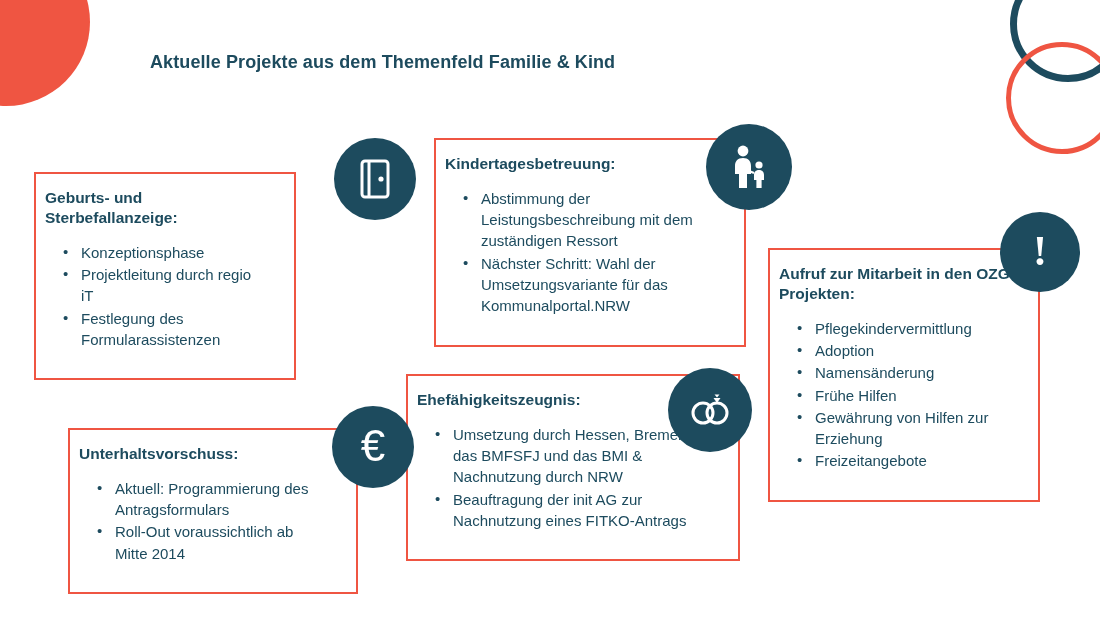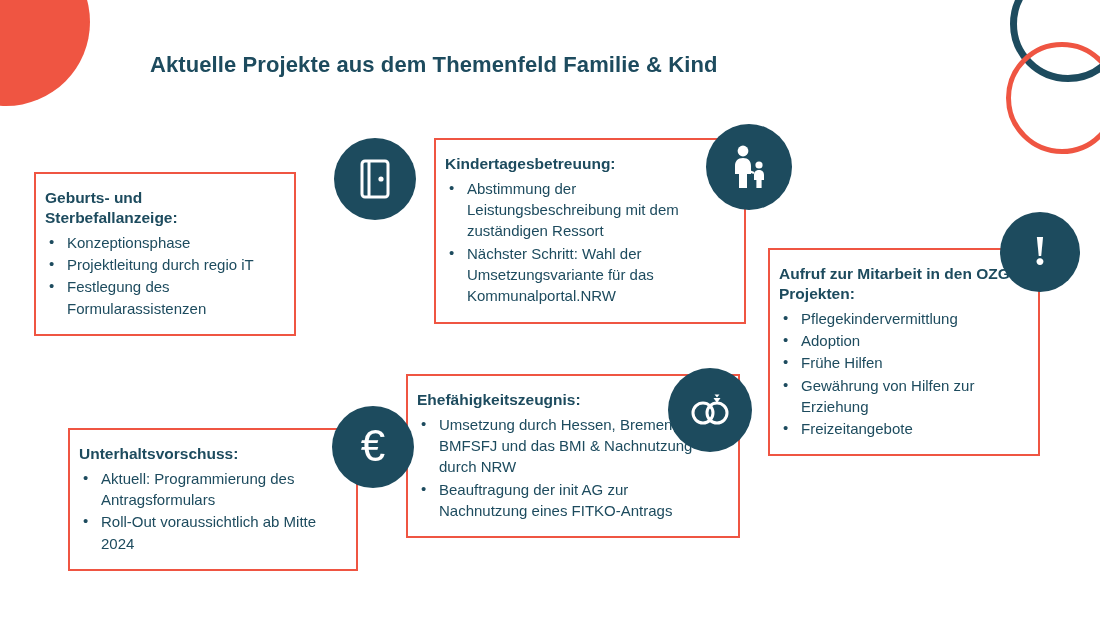--- a/index.html
+++ b/index.html
@@ -48,21 +48,21 @@
     height: 112px;
     border-radius: 50%;
     border: 5px solid #ef5542;
     box-sizing: border-box;
   }
 
   .slide-title {
     position: absolute;
     left: 150px;
     top: 52px;
-    font-size: 22px;
+    font-size: 18px;
     font-weight: bold;
     color: #1d4b5e;
     letter-spacing: 0.1px;
     white-space: nowrap;
   }
 
   
   .card {
     position: absolute;
     border: 2px solid #ef5542;
@@ -72,21 +72,21 @@
   }
   .card-heading {
     font-size: 15.5px;
     font-weight: bold;
     color: #1d4b5e;
     line-height: 1.28;
     margin-bottom: 4px;
   }
   ul.bullets {
     list-style: none;
-    margin: 0;
+    margin: 14px;
     padding: 0;
   }
   ul.bullets li {
     position: relative;
     padding-left: 22px;
     font-size: 15px;
     color: #1d4b5e;
     line-height: 1.42;
     margin: 1px 0;
   }
@@ -163,31 +163,32 @@
       <li>Abstimmung der Leistungsbeschreibung mit dem zuständigen Ressort</li>
       <li>Nächster Schritt: Wahl der Umsetzungsvariante für das Kommunalportal.NRW</li>
     </ul>
   </div>
 
   <div class="card" id="card-aufruf">
     <div class="card-heading">Aufruf zur Mitarbeit in den OZG-Projekten:</div>
     <ul class="bullets">
       <li>Pflegekindervermittlung</li>
       <li>Adoption</li>
+      <li>Namensänderung</li>
       <li>Frühe Hilfen</li>
       <li>Gewährung von Hilfen zur Erziehung</li>
       <li>Freizeitangebote</li>
     </ul>
   </div>
 
   <div class="card" id="card-unterhalt">
     <div class="card-heading">Unterhaltsvorschuss:</div>
     <ul class="bullets">
       <li>Aktuell: Programmierung des Antragsformulars</li>
-      <li>Roll-Out voraussichtlich ab Mitte 2024</li>
+      <li>Roll-Out voraussichtlich ab Mitte 2014</li>
     </ul>
   </div>
 
   <div class="card" id="card-ehe">
     <div class="card-heading">Ehefähigkeitszeugnis:</div>
     <ul class="bullets">
       <li>Umsetzung durch Hessen, Bremen, das BMFSFJ und das BMI &amp; Nachnutzung durch NRW</li>
       <li>Beauftragung der init AG zur Nachnutzung eines FITKO-Antrags</li>
     </ul>
   </div>

